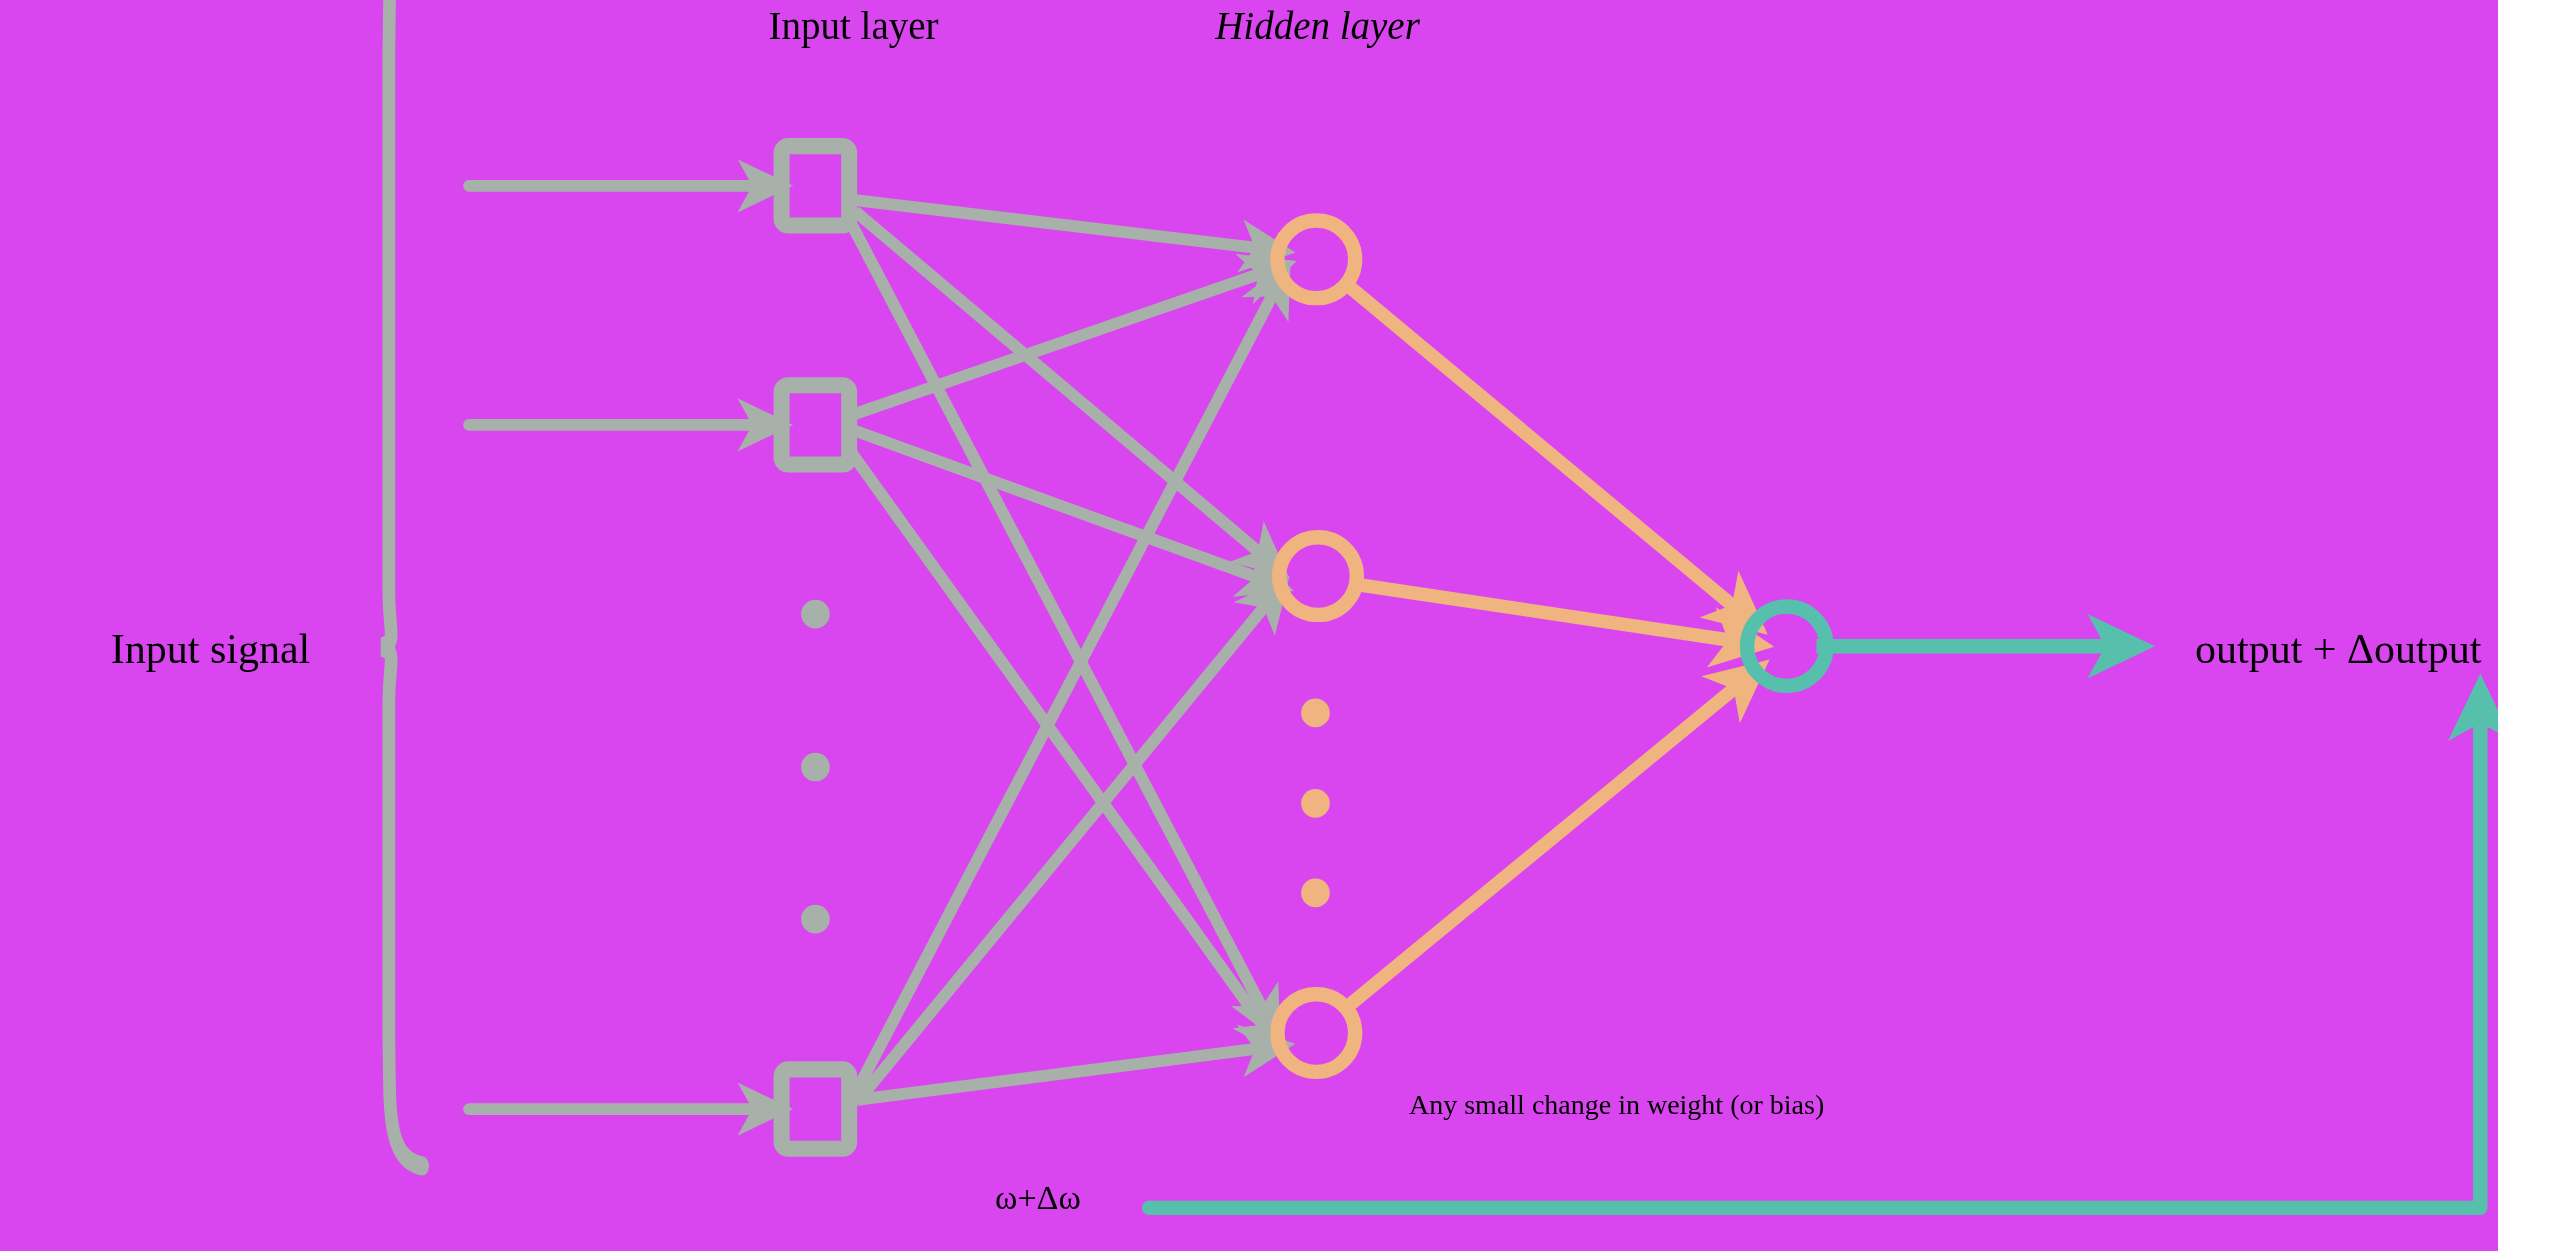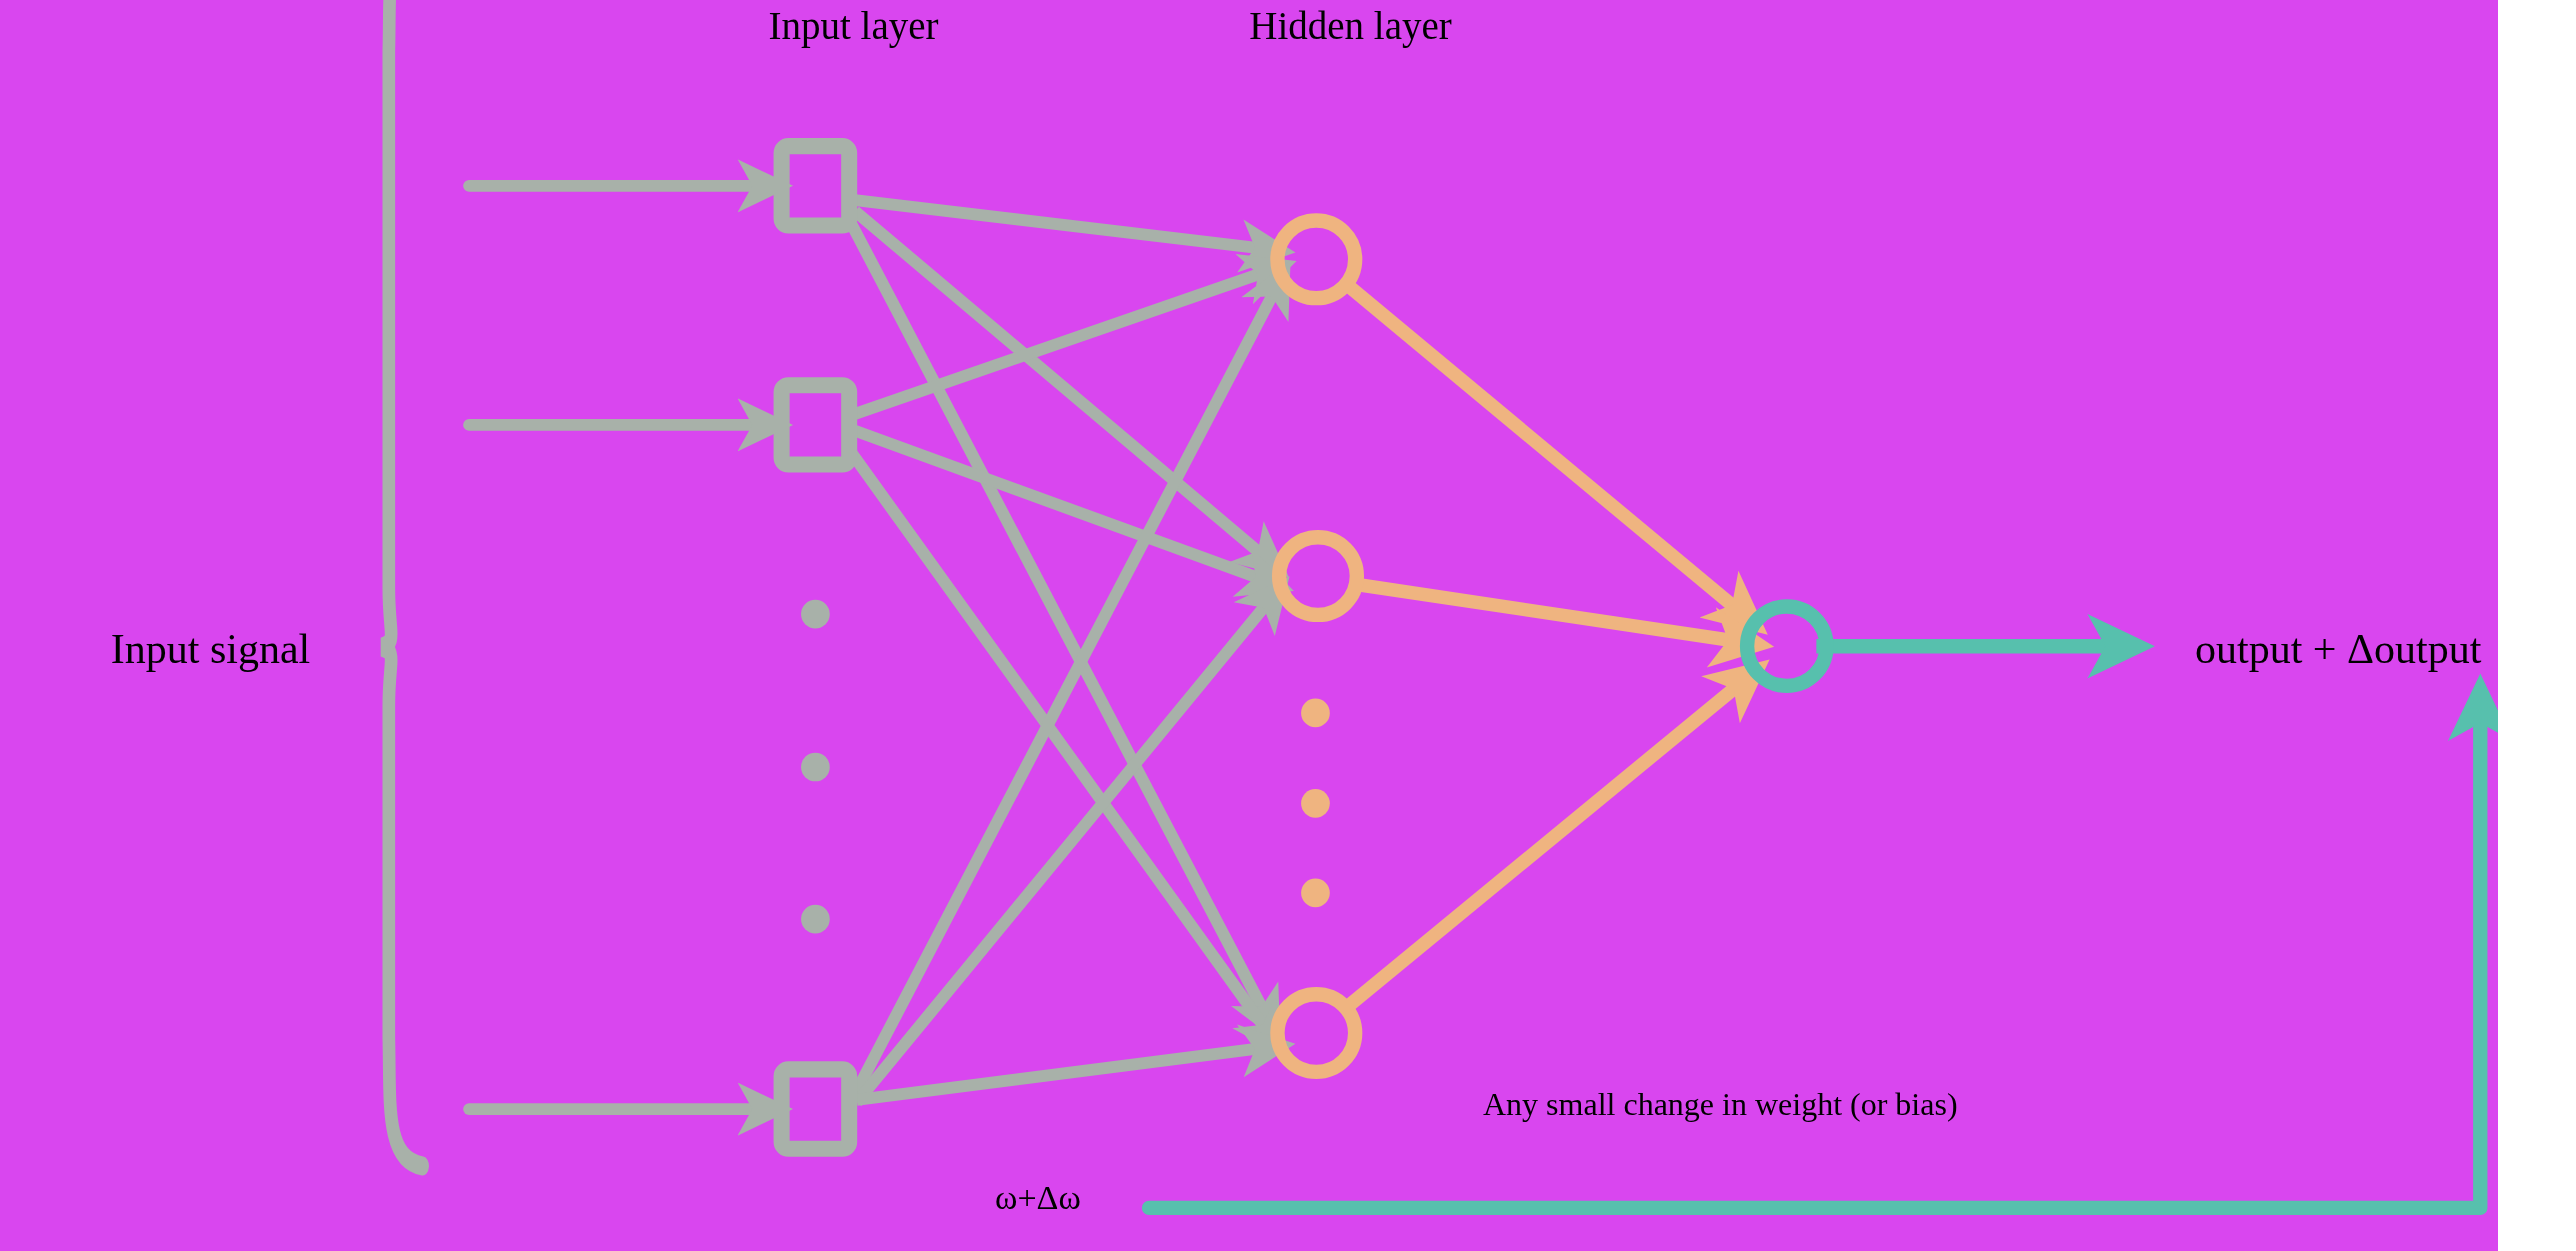--- a/index.html
+++ b/index.html
@@ -28,21 +28,21 @@
     position: absolute;
     color: #000000;
     white-space: nowrap;
     font-family: "Liberation Serif", "DejaVu Serif", serif;
   }
   .layer-label {
     font-size: 39px;
     text-align: center;
   }
   #label-input-layer  { left: 617px;  top: 3.4px;  width: 473px; }
-  #label-hidden-layer { left: 1114px; top: 3.4px;  width: 473px; }
+  #label-hidden-layer { left: 1081px; top: 3.4px;  width: 473px; font-style: italic; }
   #label-output-layer { left: 1462px; top: 3.4px;  width: 473px; }
 
   #label-input-signal {
     font-size: 42px;
     left: 33px;
     top: 625px;
     width: 355px;
     text-align: center;
   }
   #label-output-delta {
@@ -50,23 +50,23 @@
     left: 2195px;
     top: 625px;
   }
   #label-omega {
     font-size: 34px;
     left: 995px;
     top: 1179px;
   }
   #caption-block {
     position: absolute;
-    left: 1483px;
+    left: 1409px;
     top: 1081px;
-    font-size: 32px;
+    font-size: 28px;
     line-height: 47px;
     color: #000000;
   }
   .caption-line { white-space: nowrap; }
 </style>
 </head>
 <body>
 
 <div id="canvas">
 

